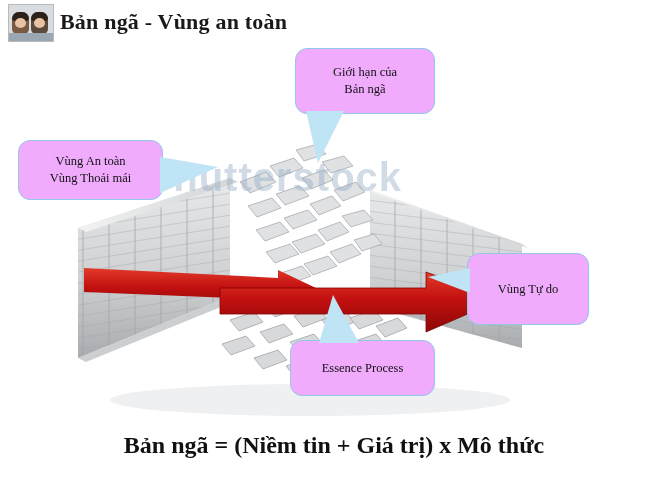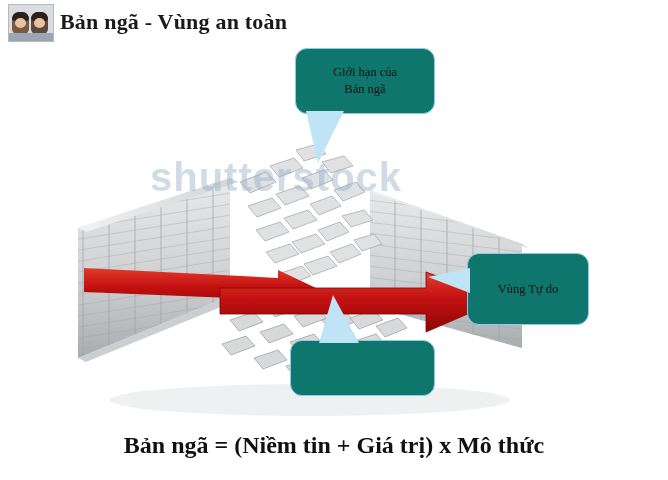--- a/index.html
+++ b/index.html
@@ -102,21 +102,21 @@
     font-weight: bold;
     color: rgba(150, 175, 200, 0.45);
     letter-spacing: 1px;
     font-family: "Liberation Sans", sans-serif;
     pointer-events: none;
   }
 
   
   .callout {
     position: absolute;
-    background: #0f766e;
+    background: #f0abfc;
     border: 1px solid #8fc9e6;
     border-radius: 12px;
     color: #111111;
     font-size: 12.5px;
     line-height: 1.35;
     text-align: center;
     display: flex;
     align-items: center;
     justify-content: center;
     padding: 6px 8px;
@@ -320,27 +320,37 @@
   <div id="watermark">shutterstock</div>
 
   <div class="callout" id="callout-limit">
     <div>
       <div>Giới hạn của</div>
       <div>Bản ngã</div>
     </div>
     <span class="tail"></span>
   </div>
 
+  <div class="callout" id="callout-comfort">
+    <div>
+      <div>Vùng An toàn</div>
+      <div>Vùng Thoải mái</div>
+    </div>
+    <span class="tail"></span>
+  </div>
 
   <div class="callout" id="callout-freedom">
     <div>
       <div>Vùng Tự do</div>
     </div>
     <span class="tail"></span>
   </div>
 
   <div class="callout" id="callout-essence">
+    <div>
+      <div>Essence Process</div>
+    </div>
     <span class="tail"></span>
   </div>
 
   <div id="formula">Bản ngã =  (Niềm tin +  Giá trị) x Mô thức</div>
 
 </div>
 
 </body></html>

